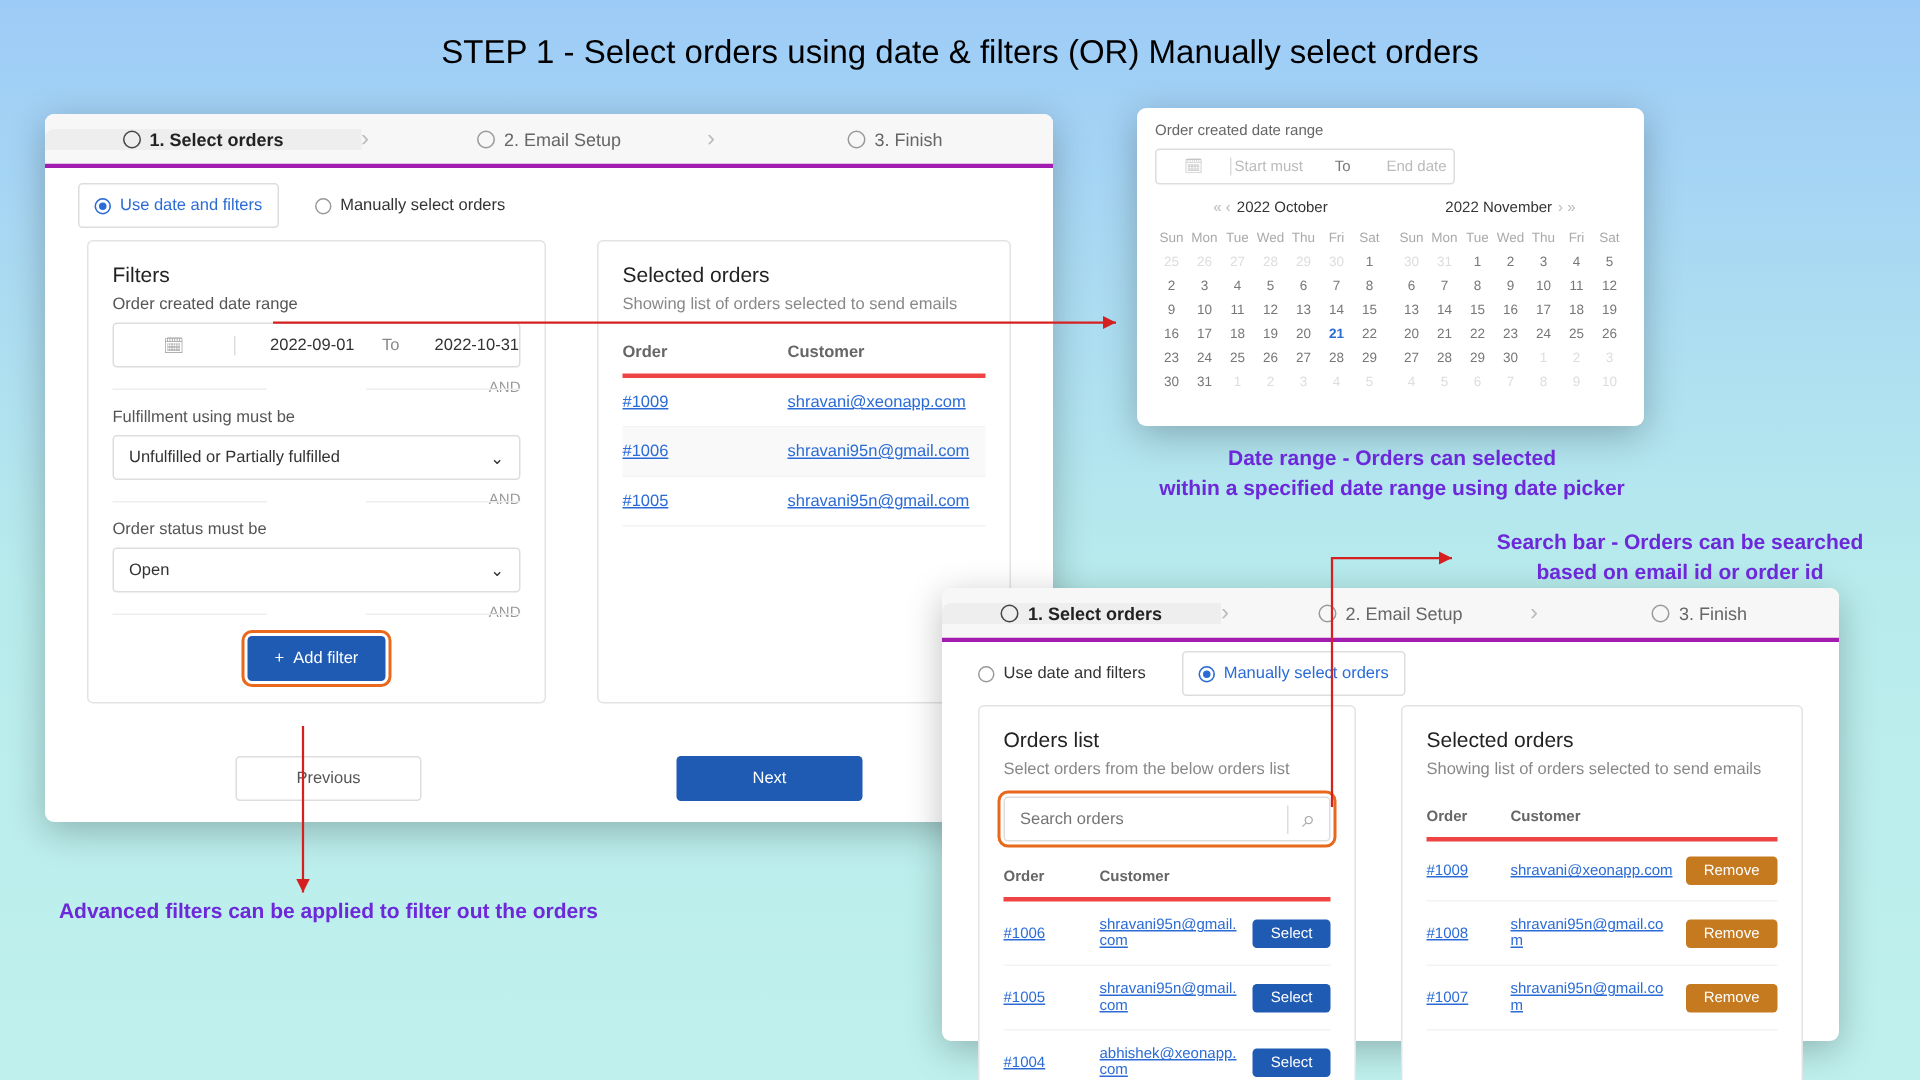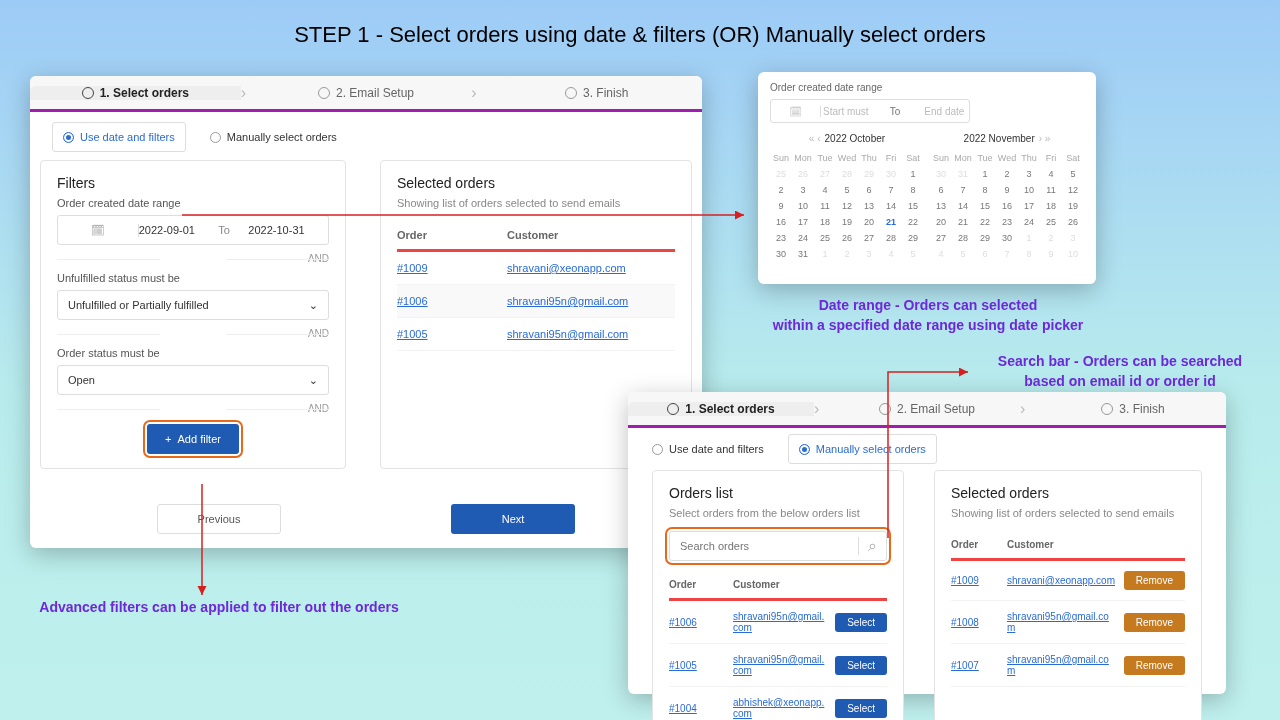--- a/index.html
+++ b/index.html
@@ -13,30 +13,30 @@
 .step{flex:1;display:flex;align-items:center;justify-content:center;gap:6px;font-size:12px;color:#666}
 .step.active{font-weight:600;color:#222;background:#eee;border-radius:6px 0 0 0}
 .ring{width:12px;height:12px;border:1.5px solid #999;border-radius:50%}
 .step.active .ring{border-color:#444}
 .chev{width:20px;color:#bbb;font-size:16px}
 .radios{display:flex;gap:24px;padding:10px 22px 8px;font-size:11px;color:#333}
 .radio{display:flex;align-items:center;gap:6px}
 .rdot{width:11px;height:11px;border-radius:50%;border:1.5px solid #999}
 .radio.sel .rdot{border-color:#2a6bd6;box-shadow:inset 0 0 0 2px #fff,inset 0 0 0 6px #2a6bd6}
 .radio.sel{color:#2a6bd6}
-.cols{display:flex;gap:34px;padding:0 10px}
+.cols{display:flex;gap:34px;padding:0 28px}
 .card{border:1px solid #e3e3e3;border-radius:4px;padding:14px 16px;background:#fff}
 .filters{width:306px}
 .selected{flex:1}
 .cardh{font-size:14px;font-weight:500;color:#222;margin-bottom:6px}
 .cardsub{font-size:11px;color:#888;margin-bottom:12px}
 .flabel{font-size:11px;color:#555;margin:6px 0 6px}
 .datebox{display:flex;align-items:center;border:1px solid #ddd;border-radius:3px;height:30px;font-size:11px;color:#333}
 .datebox .cal{width:28px;text-align:center;border-right:1px solid #ddd;color:#999}
-.datebox span{flex:1;text-align:left}
+.datebox span{flex:1;text-align:right}
 .and{text-align:right;font-size:10px;color:#999;margin:8px 0;position:relative}
 .and:before,.and:after{content:"";position:absolute;top:50%;width:38%;height:1px;background:#eee}
 .and:before{left:0}.and:after{right:0}
 .sel{display:flex;align-items:center;justify-content:space-between;border:1px solid #ddd;border-radius:3px;height:30px;padding:0 10px;font-size:11px;color:#333}
 .addbtn{display:flex;align-items:center;justify-content:center;gap:6px;background:#1f5ab3;color:#fff;font-size:11px;height:30px;width:92px;margin:10px auto 0;border-radius:3px}
 .hl{outline:2px solid #e8691b;outline-offset:2px;border-radius:3px}
 .thead{display:flex;font-size:11px;color:#666;border-bottom:3px solid #ef4444;padding:8px 0;font-weight:600}
 .trow{display:flex;font-size:11px;padding:10px 0;border-bottom:1px solid #f3f3f3}
 .trow:nth-child(even){background:#f9f9f9}
 .c-ord{width:110px}
@@ -115,21 +115,21 @@
   <div class="card filters">
    <div class="cardh">Filters</div>
    <div class="flabel">Order created date range</div>
    <div class="datebox">
     <span class="cal">🗓</span>
     <span>2022-09-01</span>
           <span style="flex:0 0 30px;color:#888">To</span>
           <span>2022-10-31</span>
    </div>
    <div class="and">AND</div>
-   <div class="flabel">Unfulfilled status must be</div>
+   <div class="flabel">Fulfillment using must be</div>
    <div class="sel">
           <span>Unfulfilled or Partially fulfilled</span>
           <span>⌄</span>
         </div>
    <div class="and">AND</div>
    <div class="flabel">Order status must be</div>
    <div class="sel">
           <span>Open</span>
           <span>⌄</span>
         </div>

